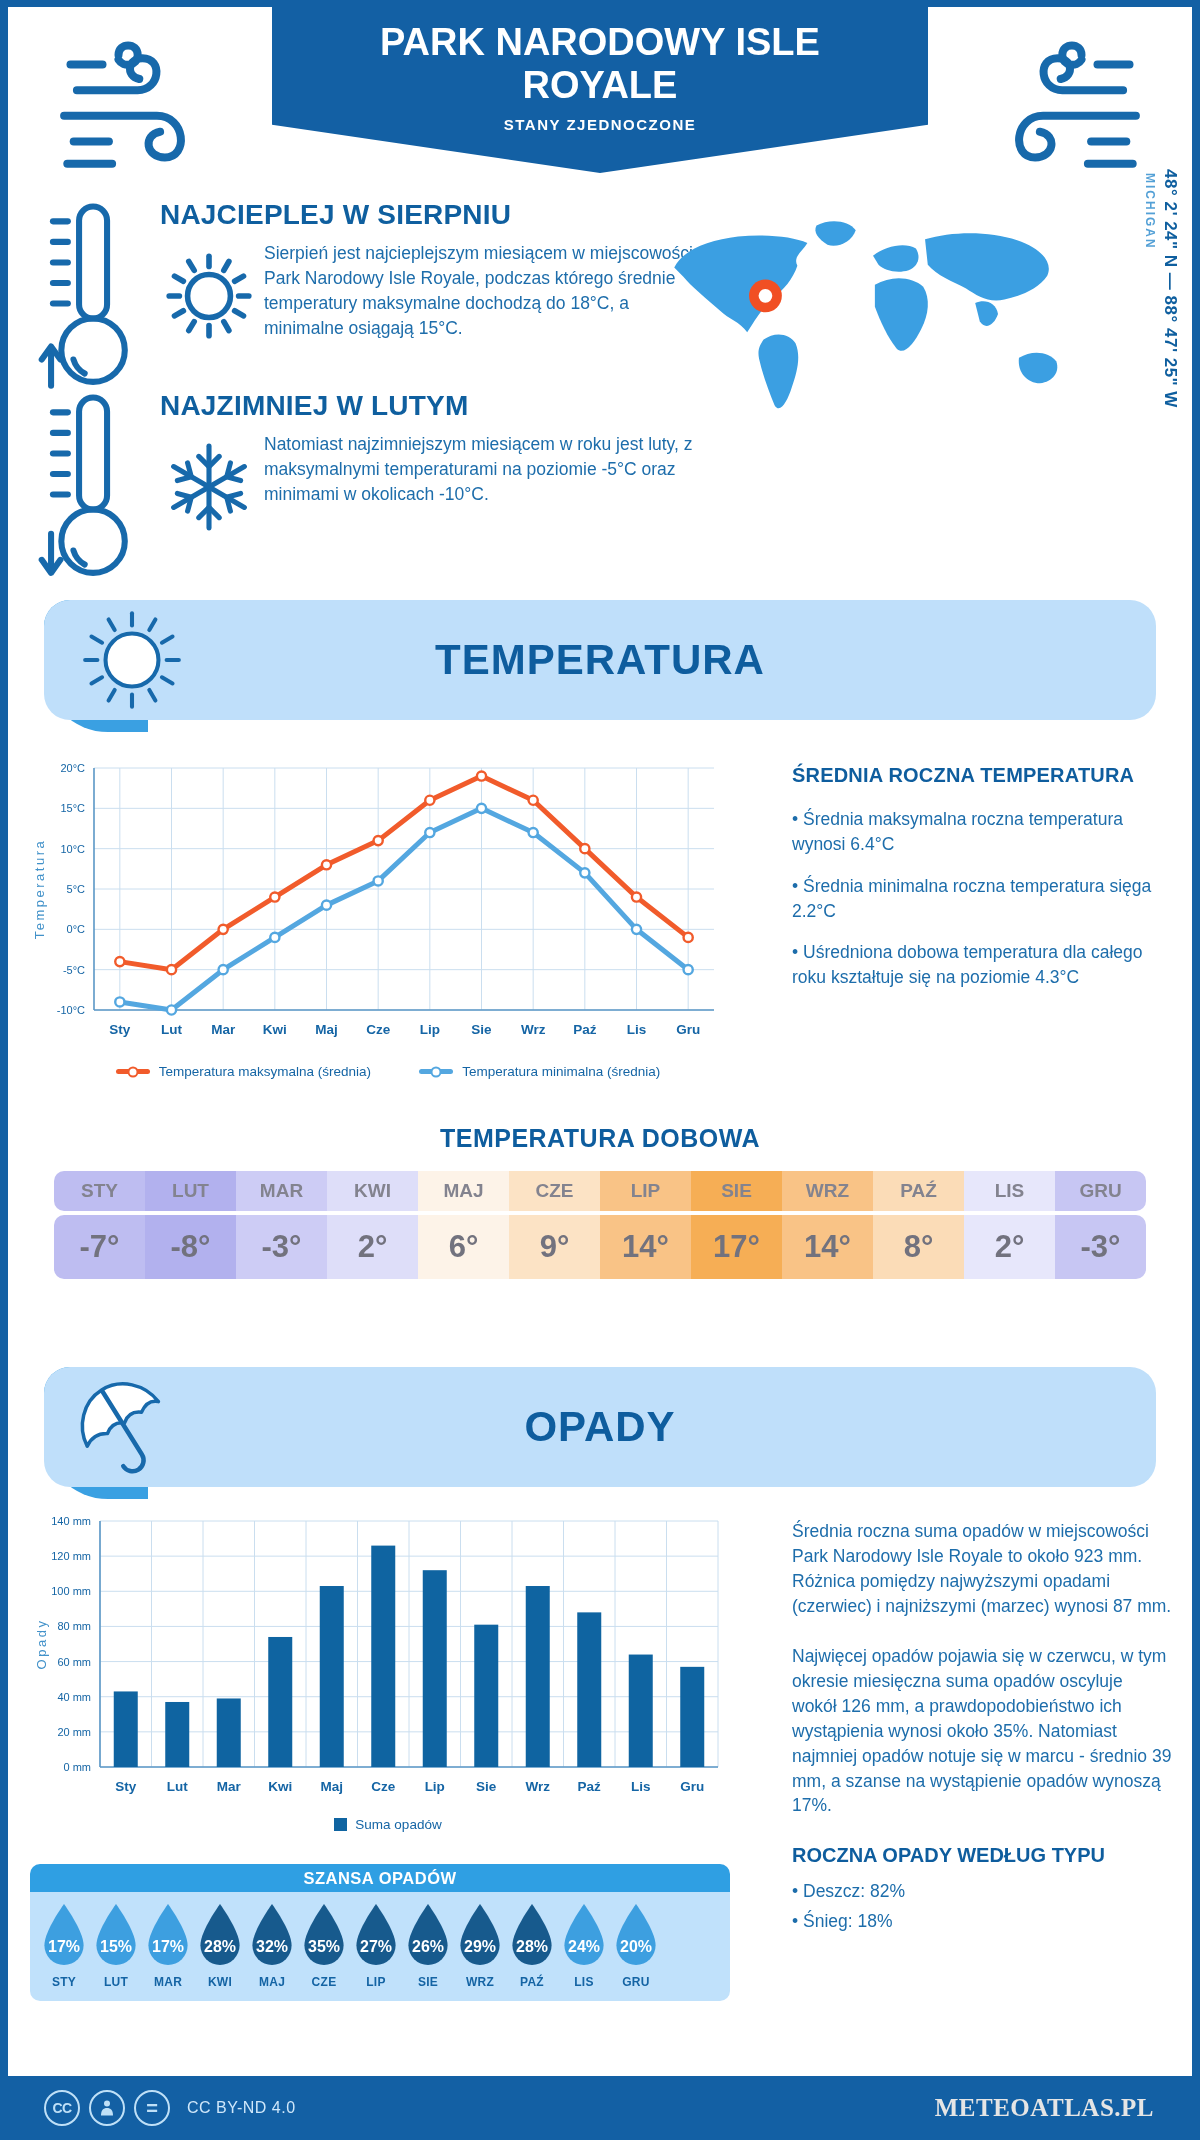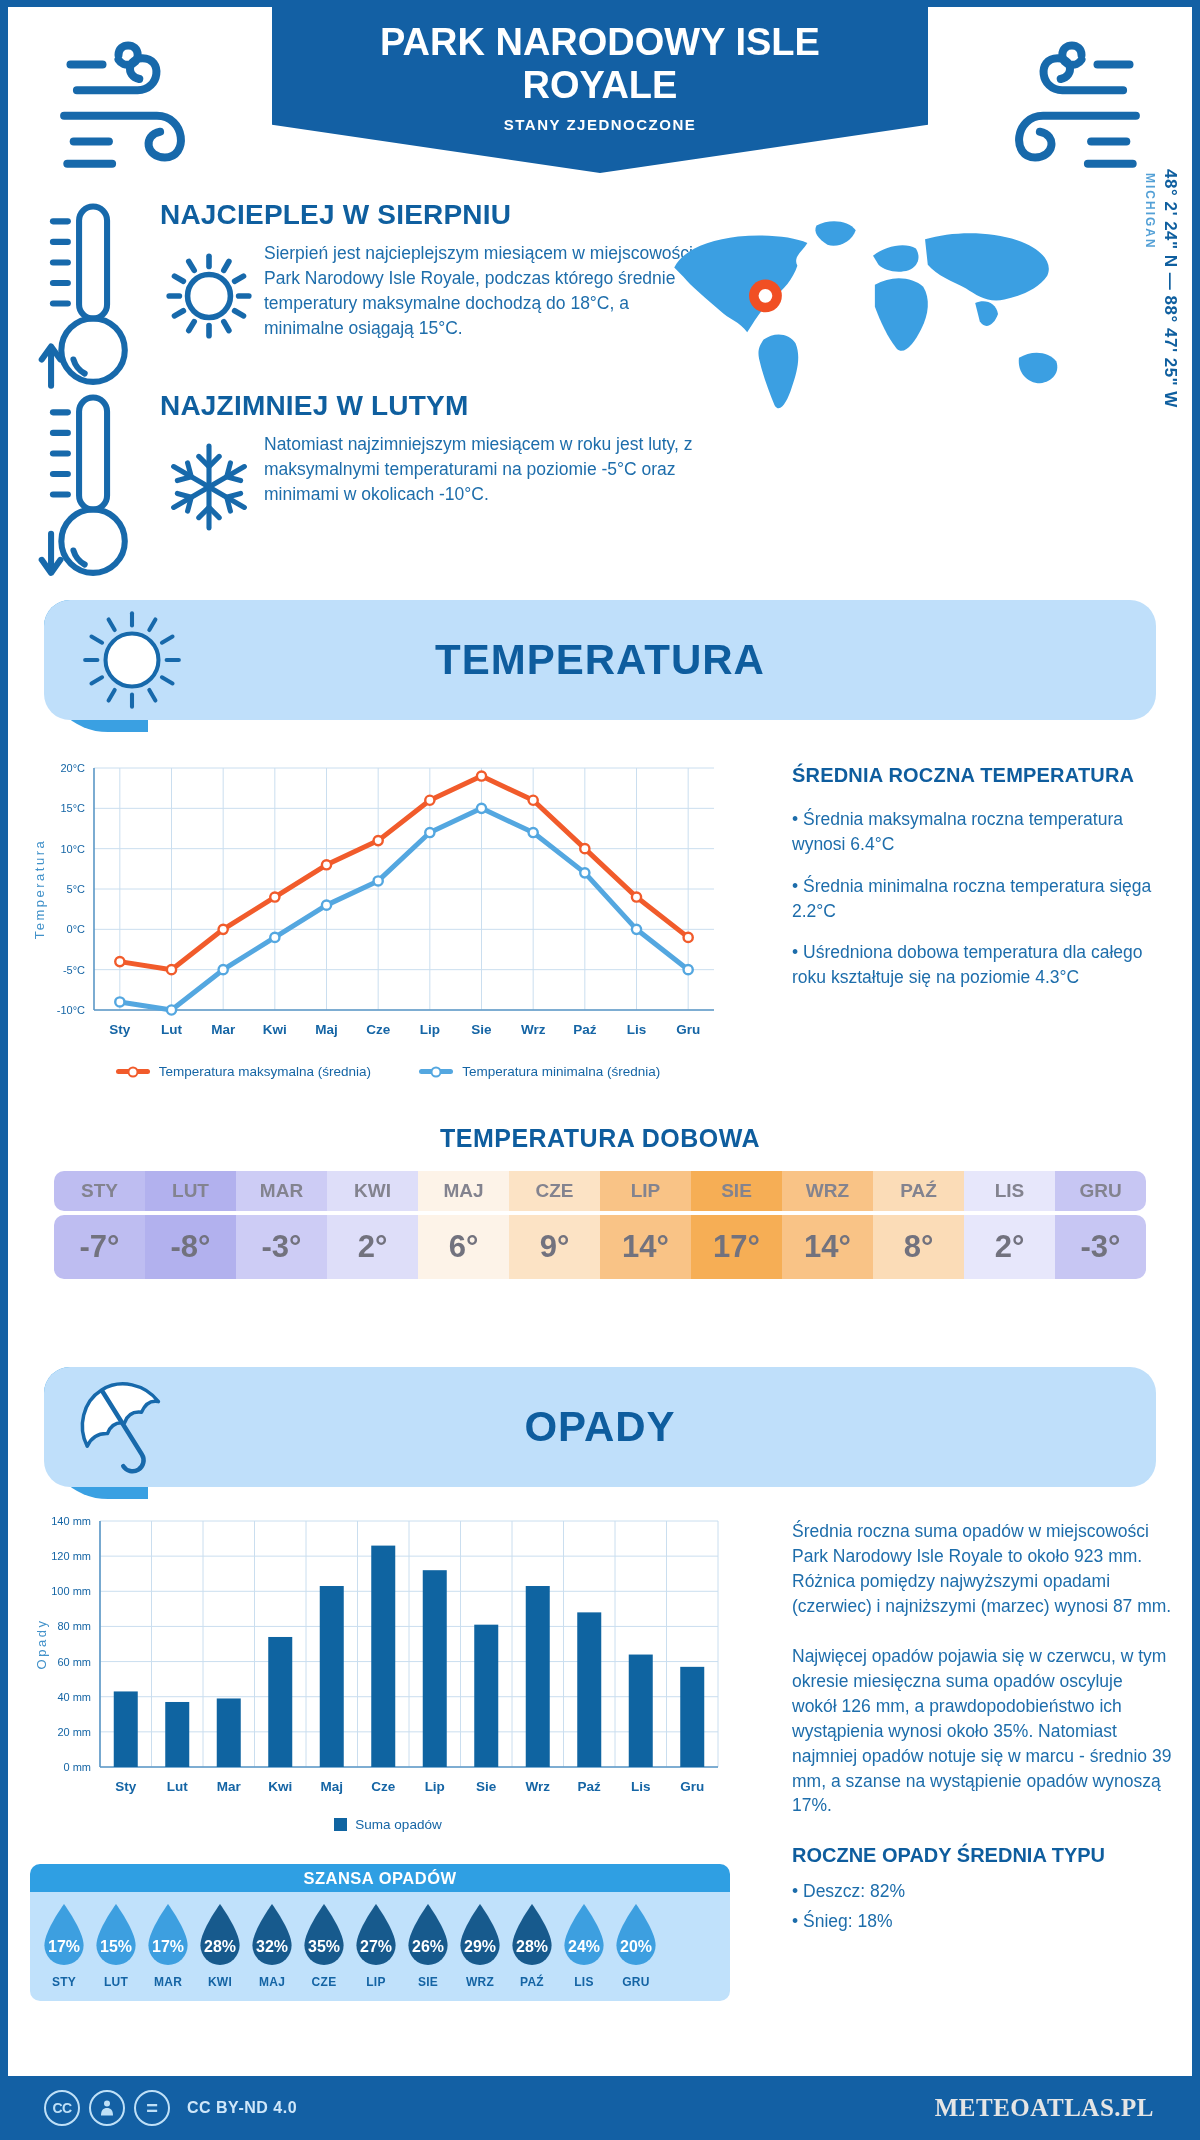--- a/index.html
+++ b/index.html
@@ -75,21 +75,21 @@
   .chance-head { background:#2f9fe3; color:#fff; text-align:center; font-size:16.5px; font-weight:bold; letter-spacing:.5px; height:28px; line-height:28px; }
   .chance-body { background:#c0e1fb; padding:10px 8px 12px; }
   .drops-row { display:flex; justify-content:flex-start; }
   .drop-col { width:52px; text-align:center; }
   .drop-col .mlabel { margin-top:3px; font-size:12px; font-weight:bold; color:#1464a4; letter-spacing:.3px; }
   
   .footer { margin-top:auto; height:64px; background:#1360a4; display:flex; align-items:center; padding:0 46px 0 44px; flex:none; margin-left:-8px; margin-right:-8px; }
   .cc-circle { width:36px; height:36px; border:2.5px solid #bfe0f7; border-radius:50%; display:inline-flex; align-items:center; justify-content:center; color:#bfe0f7; font-weight:bold; margin-right:9px; }
   .cc-circle.cc-txt { font-size:14px; letter-spacing:-.5px; }
   .cc-circle.eq { font-size:20px; }
-  .license { color:#cfe7fa; font-weight:bold; font-size:16px; letter-spacing:.5px; margin-left:8px; }
+  .license { color:#cfe7fa; font-weight:normal; font-size:16px; letter-spacing:.5px; margin-left:8px; }
   .site { margin-left:auto; color:#e5e5e5; font-weight:bold; font-size:25px; letter-spacing:.5px;font-family:Liberation Serif, serif; }
   .ic-stroke { stroke:#1769ab; fill:none; stroke-linecap:round; stroke-linejoin:round; }
 </style>
 </head>
 <body>
 
 <div class="page">
 
   <div class="top-area">
 
@@ -501,21 +501,21 @@
                   <path d="M24,2 C24,2 5,28 5,42 a19,19 0 0 0 38,0 C43,28 24,2 24,2 Z" fill="#3d9fe0"></path>
                   <text x="24" y="48" text-anchor="middle" fill="#fff" style="font:bold 15.5px &quot;Liberation Sans&quot;,sans-serif">20%</text>
                 </svg><div class="mlabel">GRU</div></div>
             </div>
         </div>
       </div>
     </div>
     <div class="side-col">
       <div class="side-para">Średnia roczna suma opadów w miejscowości Park Narodowy Isle Royale to około 923 mm. Różnica pomiędzy najwyższymi opadami (czerwiec) i najniższymi (marzec) wynosi 87 mm.</div>
       <div class="side-para">Najwięcej opadów pojawia się w czerwcu, w tym okresie miesięczna suma opadów oscyluje wokół 126 mm, a prawdopodobieństwo ich wystąpienia wynosi około 35%. Natomiast najmniej opadów notuje się w marcu - średnio 39 mm, a szanse na wystąpienie opadów wynoszą 17%.</div>
-      <div class="type-heading">ROCZNE OPADY ŚREDNIA TYPU</div>
+      <div class="type-heading">ROCZNA OPADY WEDŁUG TYPU</div>
       <div class="type-bullet">• Deszcz: 82%</div>
       <div class="type-bullet">• Śnieg: 18%</div>
     </div>
   </div>
 
   <div class="footer">
     <span class="cc-circle cc-txt">CC</span>
     <span class="cc-circle">
       <svg width="18" height="20" viewBox="0 0 24 24">
           <circle cx="12" cy="6" r="4" fill="#bfe0f7"></circle>

